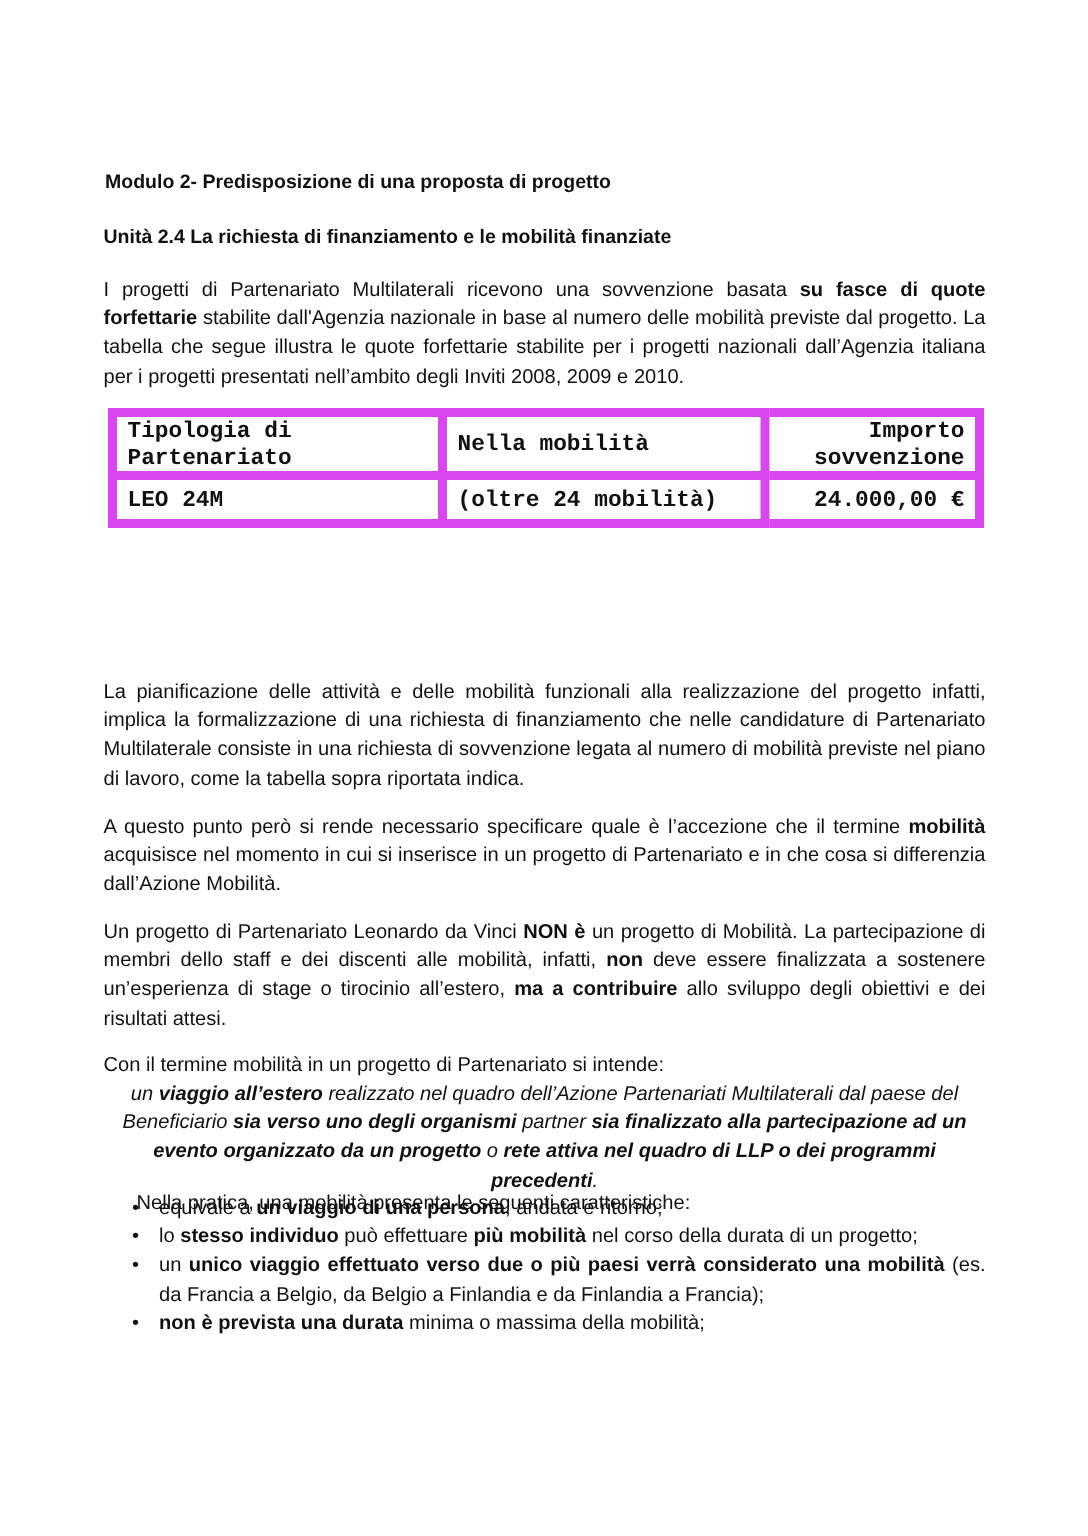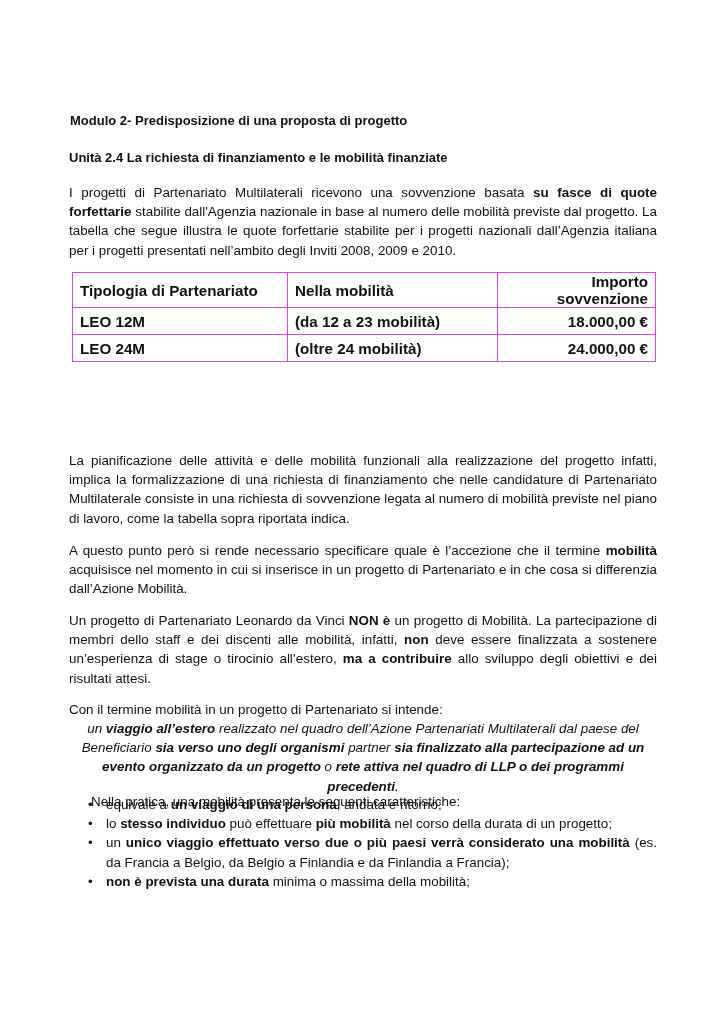--- a/index.html
+++ b/index.html
@@ -6,21 +6,21 @@
   body { width: 725px; height: 1024px; position: relative; overflow: hidden;
          font-family: "Liberation Sans", sans-serif; color: #111; }
   .page { position: absolute; left: 69px; top: 0; width: 588px; }
   .txt { font-size: 13.4px; line-height: 19.2px; }
   .just { text-align: justify; }
   .module-title { position: absolute; top: 111px; left: 1px; font-weight: bold; font-size: 13px; }
   .unit-title { position: absolute; top: 148px; left: 0; font-weight: bold; font-size: 13px; }
   .p1 { position: absolute; top: 183px; left: 0; width: 588px; }
   table.grid { position: absolute; top: 272px; left: 3px; width: 584px; border-collapse: collapse;
                font-size: 15.2px; font-weight: bold; }
-  table.grid td { border: 1px solid #d946ef; height: 26px; padding: 0 7px; }
+  table.grid td { border: 6px solid #d946ef; height: 26px; padding: 0 7px; font-family: Liberation Mono, monospace; }
   table.grid tr.head td { font-weight: bold; }
   table.grid td.c1 { width: 200px; }
   table.grid td.c2 { width: 195px; }
   table.grid td.c3 { text-align: right; }
   .p2 { position: absolute; top: 451px; left: 0; width: 588px; }
   .p3 { position: absolute; top: 541px; left: 0; width: 588px; }
   .p4 { position: absolute; top: 611px; left: 0; width: 588px; }
   .p5 { position: absolute; top: 700px; left: 0; width: 588px; }
   .def { position: absolute; top: 719px; left: 0; width: 588px; text-align: center; font-style: italic; }
   .practice { position: absolute; top: 792px; left: 22px; text-align: center; }
@@ -41,25 +41,20 @@
   <p class="p1 txt just" style="margin:0"><span>I progetti di Partenariato Multilaterali ricevono una sovvenzione basata </span><b>su fasce di quote forfettarie</b><span> stabilite dall'Agenzia nazionale in base al numero delle mobilità previste dal progetto. La tabella che segue illustra le quote forfettarie stabilite per i progetti nazionali dall’Agenzia italiana per i progetti presentati nell’ambito degli Inviti 2008, 2009 e 2010.</span></p>
 
   <table class="grid">
     <tbody>
         <tr class="head">
       <td class="c1">Tipologia di Partenariato</td>
       <td class="c2">Nella mobilità</td>
       <td class="c3">Importo sovvenzione</td>
     </tr>
     <tr>
-      <td class="c1">LEO 12M</td>
-      <td class="c2">(da 12 a 23 mobilità)</td>
-      <td class="c3">18.000,00 €</td>
-    </tr>
-    <tr>
       <td class="c1">LEO 24M</td>
       <td class="c2">(oltre 24 mobilità)</td>
       <td class="c3">24.000,00 €</td>
     </tr>
   </tbody>
     </table>
 
   <p class="p2 txt just" style="margin:0">La pianificazione delle attività e delle mobilità funzionali alla realizzazione del progetto infatti, implica la formalizzazione di una richiesta di finanziamento che nelle candidature di Partenariato Multilaterale consiste in una richiesta di sovvenzione legata al numero di mobilità previste nel piano di lavoro, come la tabella sopra riportata indica.</p>
 
   <p class="p3 txt just" style="margin:0"><span>A questo punto però si rende necessario specificare quale è l’accezione che il termine </span><b>mobilità</b><span> acquisisce nel momento in cui si inserisce in un progetto di Partenariato e in che cosa si differenzia dall’Azione Mobilità.</span></p>

